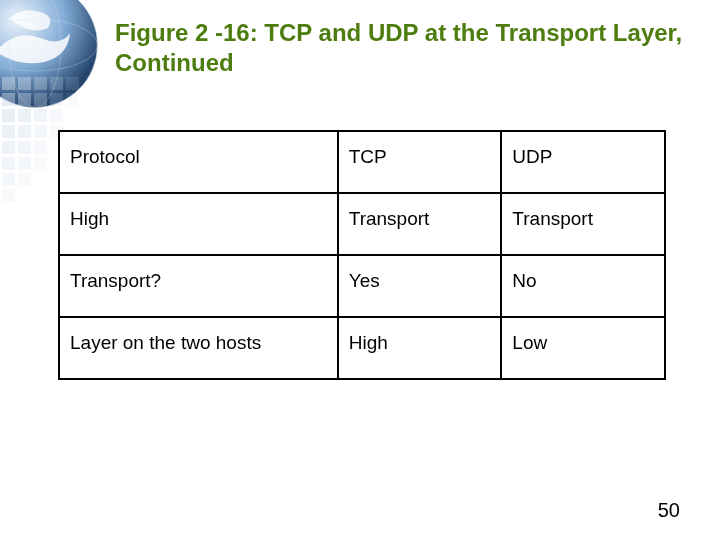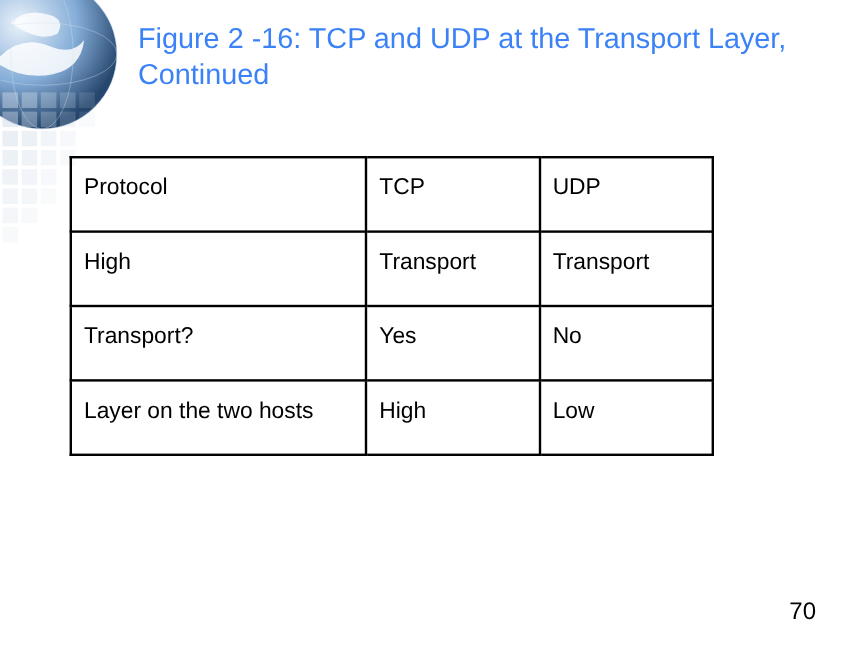--- a/index.html
+++ b/index.html
@@ -28,29 +28,29 @@
     width: 95px;
     height: 135px;
     pointer-events: none;
   }
   .title {
     position: absolute;
     top: 18px;
     left: 115px;
     right: 30px;
     font-size: 24px;
-    font-weight: normal;
-    color: #3b82f6;
+    font-weight: bold;
+    color: #4d7c0f;
     line-height: 1.25;
   }
   .tbl {
     position: absolute;
     top: 130px;
     left: 58px;
-    width: 537px;
+    width: 608px;
     border-collapse: collapse;
     table-layout: fixed;
   }
   .tbl td {
     border: 2px solid #000;
     padding: 14px 10px 22px 10px;
     font-size: 19px;
     font-weight: normal;
     color: #000;
     vertical-align: top;
@@ -150,13 +150,13 @@
     <td>No</td>
   </tr>
   <tr>
     <td>Layer on the two hosts</td>
     <td>High</td>
     <td>Low</td>
   </tr>
 </tbody>
   </table>
 
-<div class="page-num">70</div>
+<div class="page-num">50</div>
 
 </body></html>

